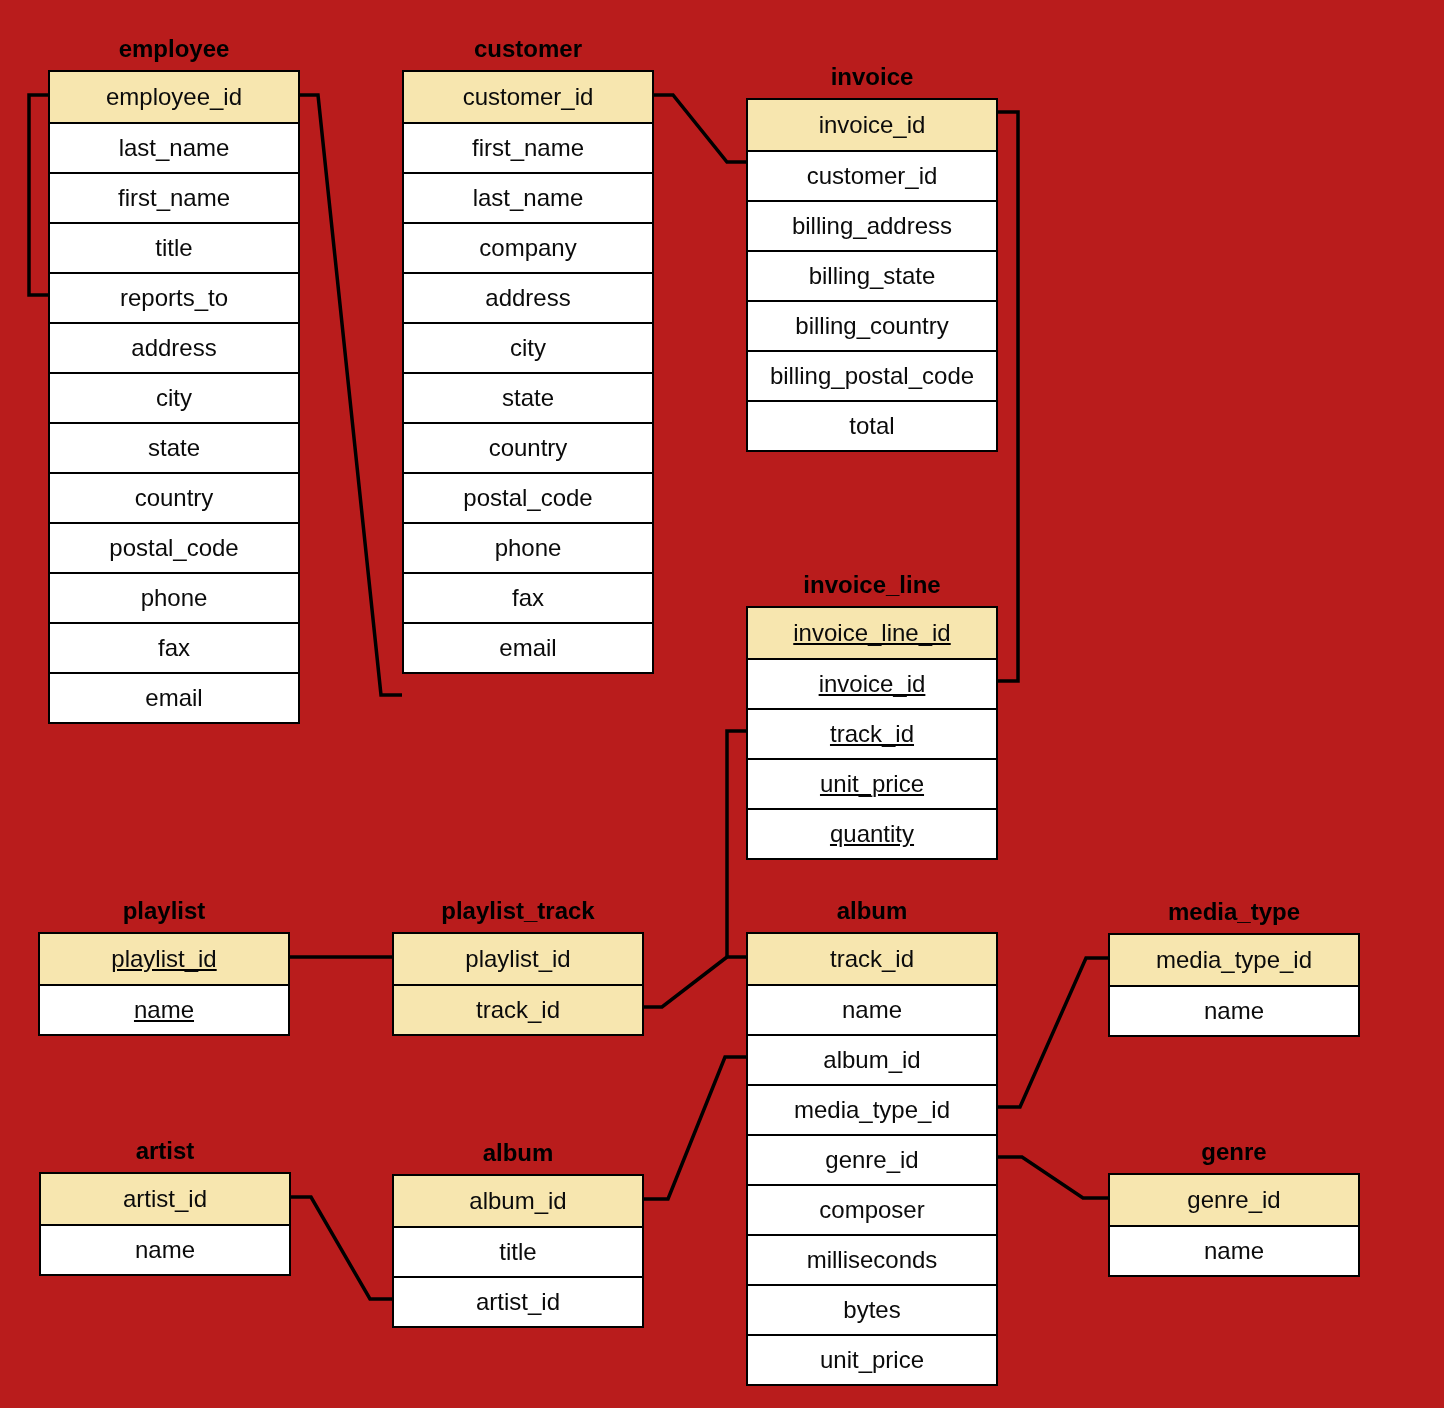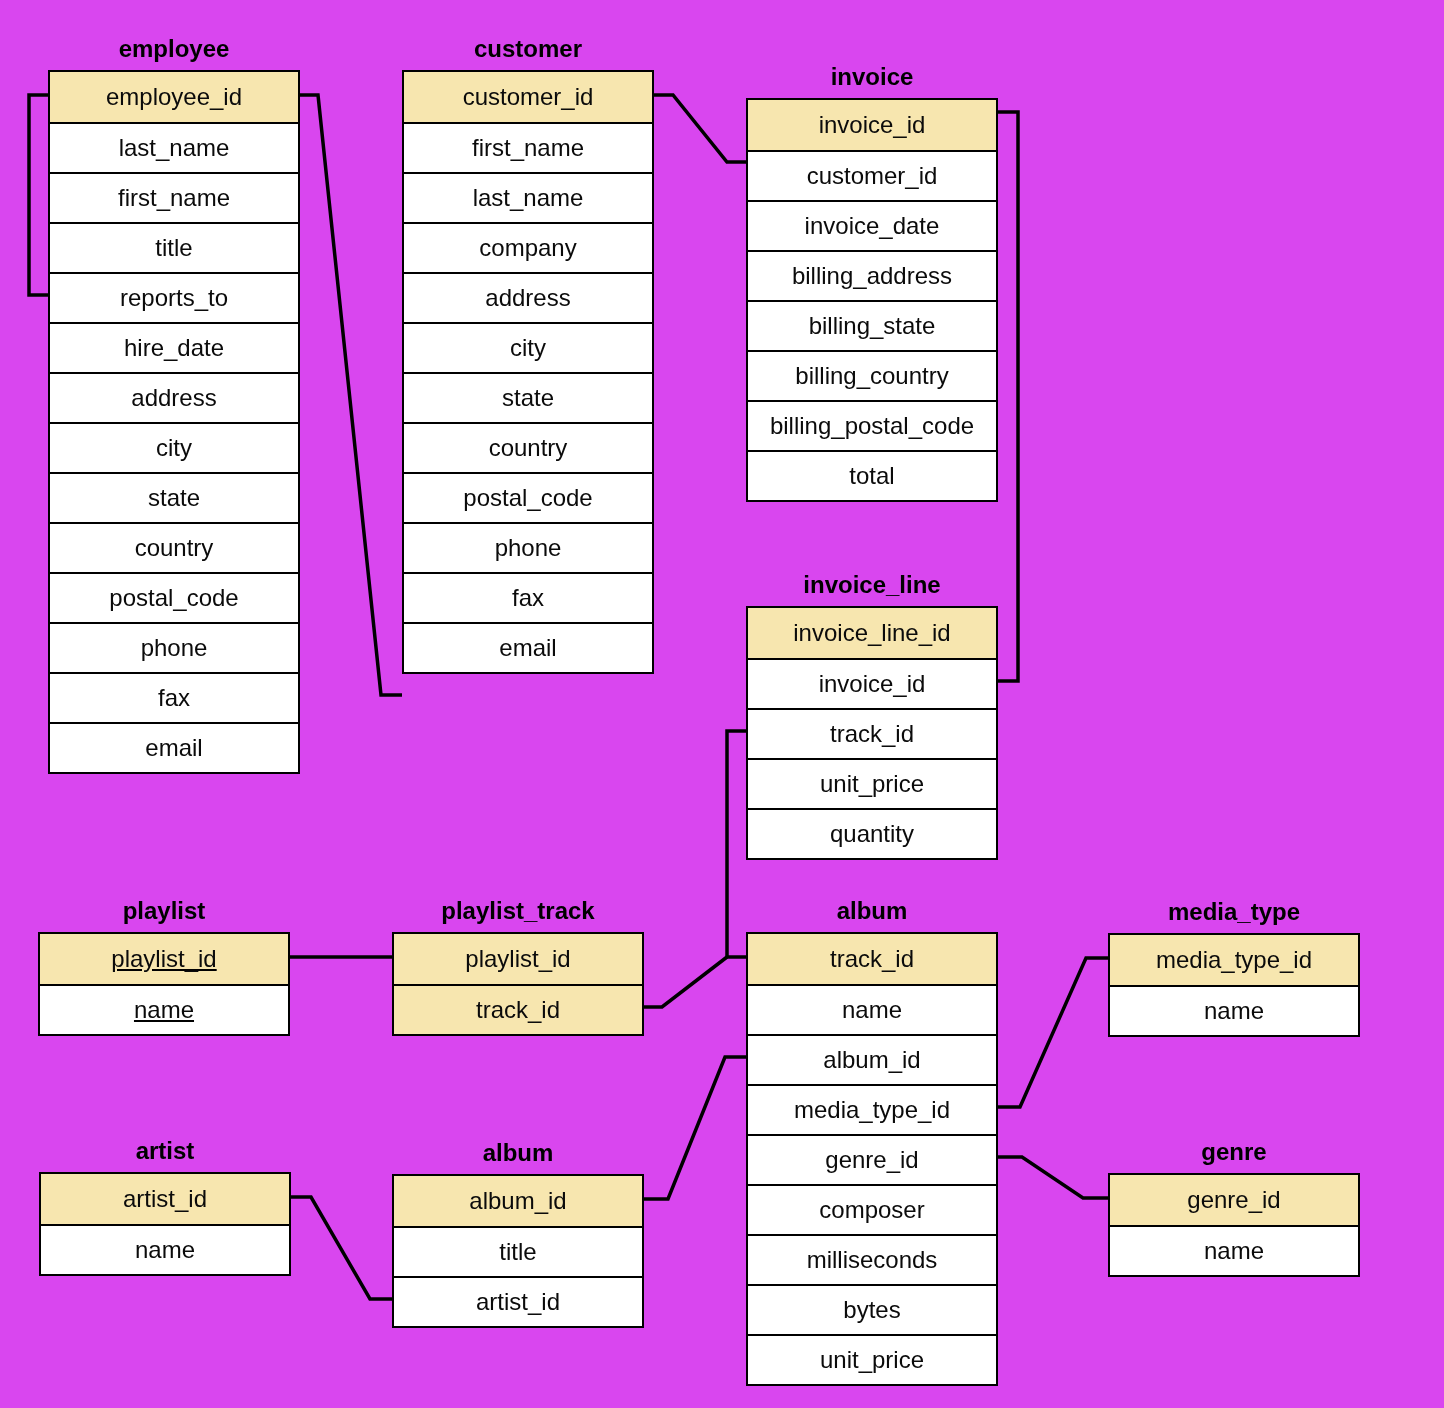--- a/index.html
+++ b/index.html
@@ -1,20 +1,20 @@
 <!DOCTYPE html>
 <html><head>
 <meta charset="utf-8">
 <style>
   html, body { margin: 0; padding: 0; background: #ffffff; }
   .canvas {
     position: relative;
     width: 1444px;
     height: 1408px;
-    background: #d946ef;
+    background: #b91c1c;
     font-family: "Liberation Sans", sans-serif;
     overflow: hidden;
   }
   svg.edges {
     position: absolute;
     left: 0; top: 0;
     width: 1444px; height: 1408px;
     z-index: 0;
   }
   svg.edges polyline {
@@ -80,21 +80,20 @@
   </svg>
 
   <section class="tbl" style="left:48px; top:70px;">
     <h3>employee</h3>
     <ul>
         <li class="pk">employee_id</li>
         <li>last_name</li>
         <li>first_name</li>
         <li>title</li>
         <li>reports_to</li>
-        <li>hire_date</li>
         <li>address</li>
         <li>city</li>
         <li>state</li>
         <li>country</li>
         <li>postal_code</li>
         <li>phone</li>
         <li>fax</li>
         <li>email</li>
       </ul>
   </section>
@@ -115,30 +114,29 @@
         <li>fax</li>
         <li>email</li>
       </ul>
   </section>
 
   <section class="tbl" style="left:746px; top:98px;">
     <h3>invoice</h3>
     <ul>
         <li class="pk">invoice_id</li>
         <li>customer_id</li>
-        <li>invoice_date</li>
         <li>billing_address</li>
         <li>billing_state</li>
         <li>billing_country</li>
         <li>billing_postal_code</li>
         <li>total</li>
       </ul>
   </section>
 
-  <section class="tbl" style="left:746px; top:606px;">
+  <section class="tbl" style="left:746px; top:606px;text-decoration:underline;">
     <h3>invoice_line</h3>
     <ul>
         <li class="pk">invoice_line_id</li>
         <li>invoice_id</li>
         <li>track_id</li>
         <li>unit_price</li>
         <li>quantity</li>
       </ul>
   </section>
 

